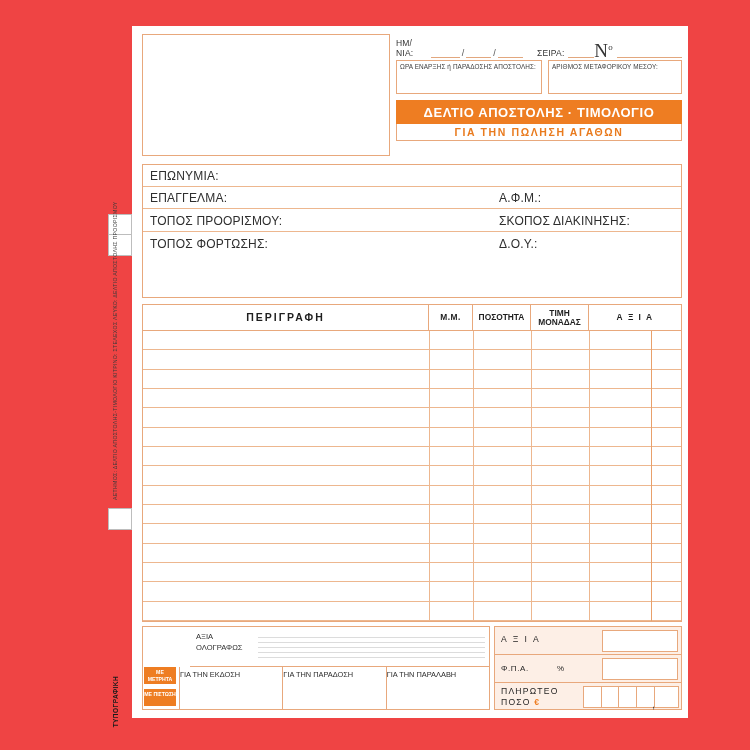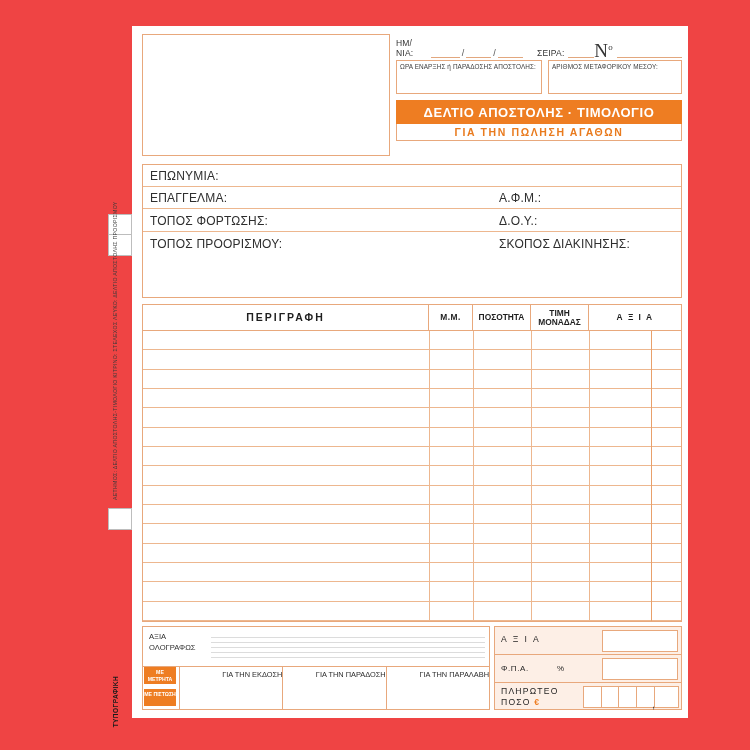--- a/index.html
+++ b/index.html
@@ -223,20 +223,21 @@
     width: 348px;
     height: 84px;
     border: 1px solid #E8A87C;
     box-sizing: border-box;
   }
   .axia-olog {
     position: relative;
     height: 40px;
     border-bottom: 1px solid #E8A87C;
     box-sizing: border-box;
+    margin-left: 47px;
   }
   .axia-olog .lab {
     position: absolute;
     left: 6px; top: 5px;
     font-size: 7.6px;
     color: #2e2e2e;
     line-height: 1.4;
   }
   .dots {
     position: absolute;
@@ -278,21 +279,21 @@
   .sig-cells {
     flex: 1;
     display: flex;
   }
   .sig-cell {
     flex: 1;
     border-left: 1px solid #E8A87C;
     box-sizing: border-box;
     font-size: 7.4px;
     color: #2b2b2b;
-    text-align: right;
+    text-align: left;
     padding-top: 3px;
   }
 
   .bottom-right {
     position: absolute;
     left: 352px; top: 0;
     width: 188px;
     height: 84px;
     border: 1px solid #E8A87C;
     background: #FDEFE6;
@@ -437,26 +438,26 @@
     <div class="info-block">
       <div class="info-row">
         <span class="l">ΕΠΩΝΥΜΙΑ:</span>
         <span class="r"></span>
       </div>
       <div class="info-row">
         <span class="l">ΕΠΑΓΓΕΛΜΑ:</span>
         <span class="r">Α.Φ.Μ.:</span>
       </div>
       <div class="info-row">
+        <span class="l">ΤΟΠΟΣ ΠΡΟΟΡΙΣΜΟΥ:</span>
+        <span class="r">ΣΚΟΠΟΣ ΔΙΑΚΙΝΗΣΗΣ:</span>
+      </div>
+      <div class="info-row">
         <span class="l">ΤΟΠΟΣ ΦΟΡΤΩΣΗΣ:</span>
         <span class="r">Δ.Ο.Υ.:</span>
-      </div>
-      <div class="info-row">
-        <span class="l">ΤΟΠΟΣ ΠΡΟΟΡΙΣΜΟΥ:</span>
-        <span class="r">ΣΚΟΠΟΣ ΔΙΑΚΙΝΗΣΗΣ:</span>
       </div>
     </div>
 
     <div class="items">
       <div class="items-head">
         <div class="col-desc">ΠΕΡΙΓΡΑΦΗ</div>
         <div class="col-mm">Μ.Μ.</div>
         <div class="col-qty">ΠΟΣΟΤΗΤΑ</div>
         <div class="col-unit">
           <span style="display:block">

